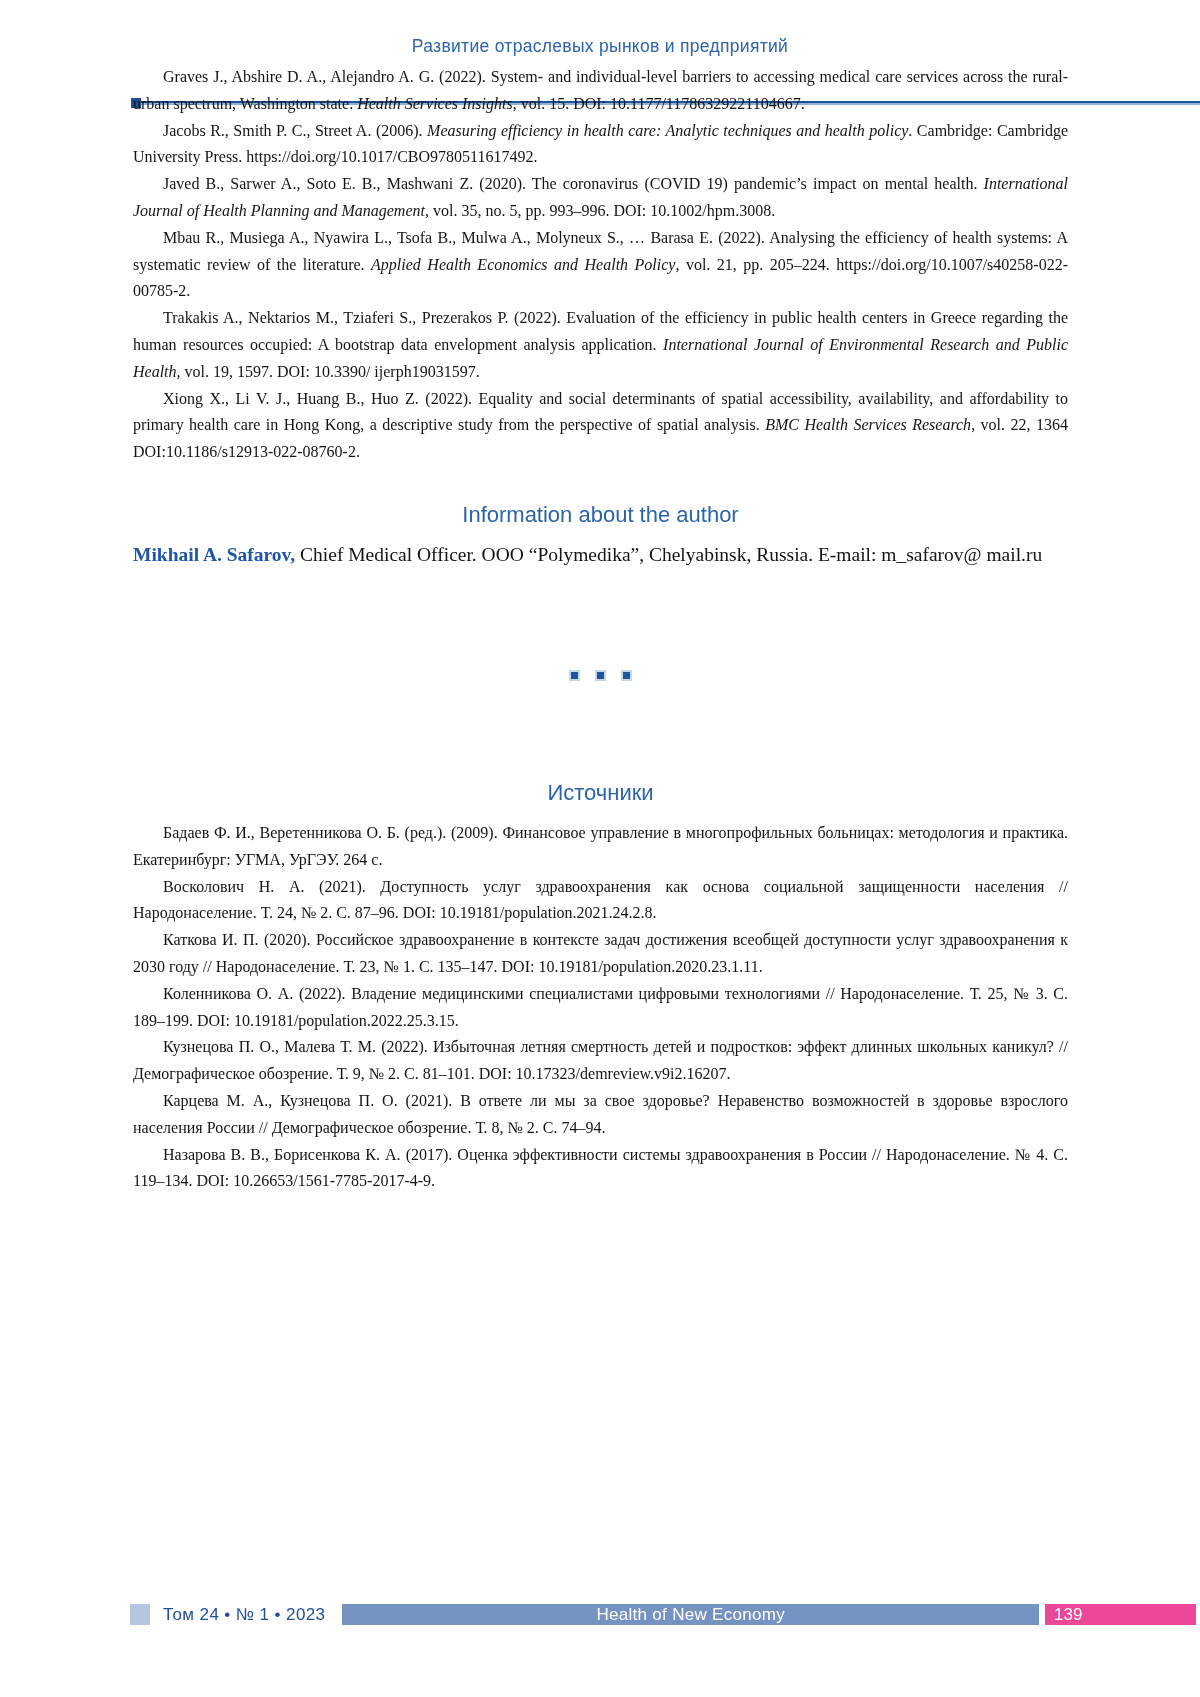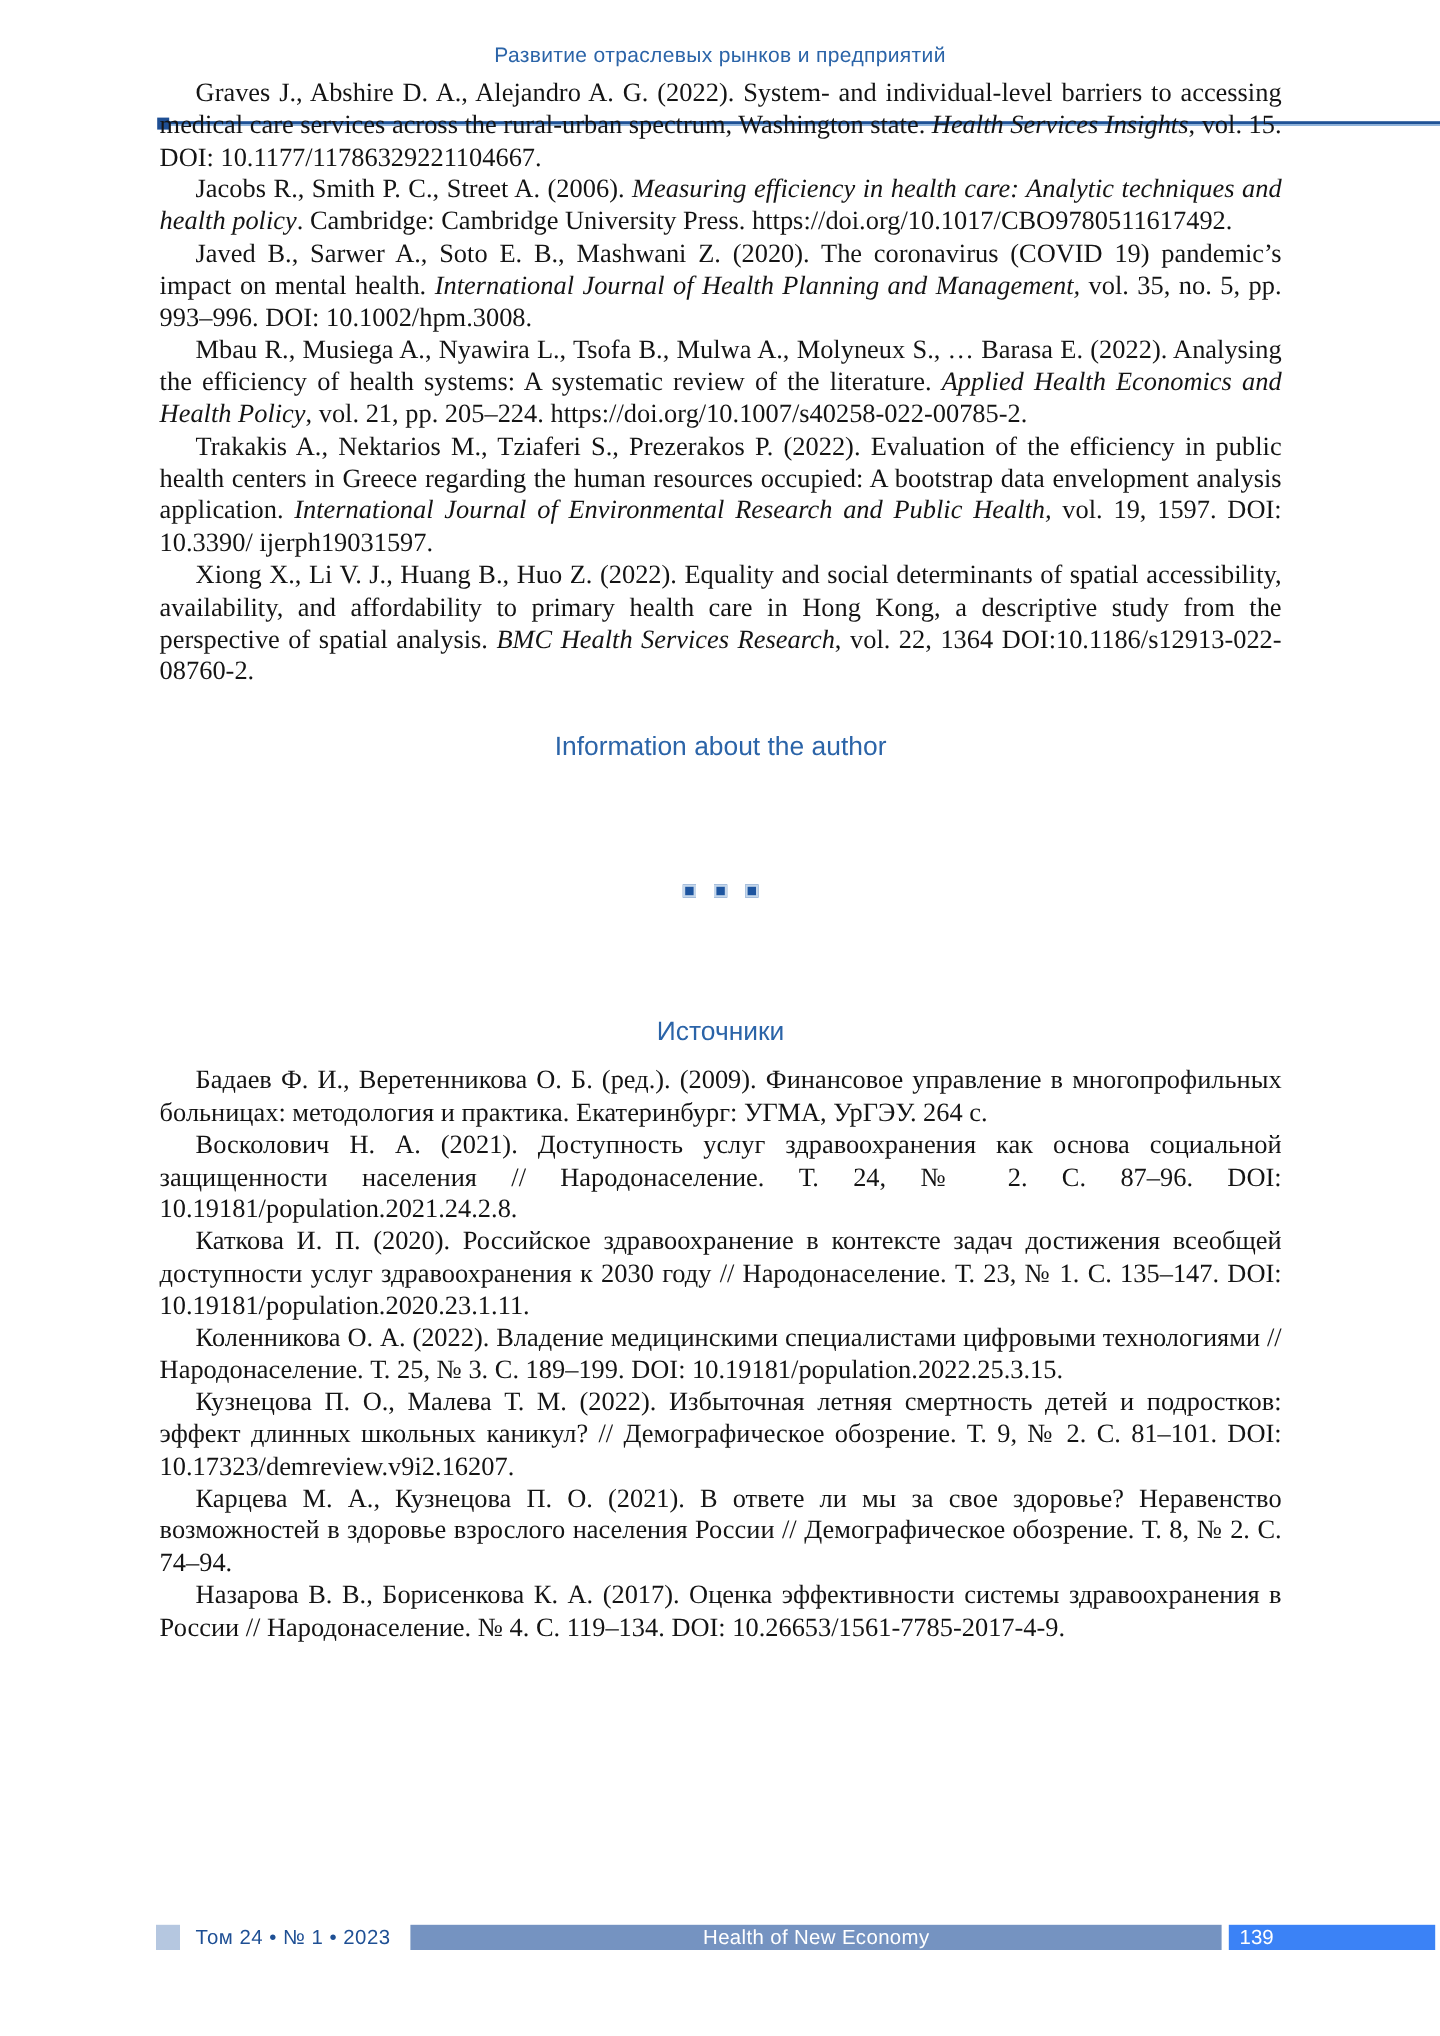--- a/index.html
+++ b/index.html
@@ -27,21 +27,21 @@
     background:linear-gradient(to bottom, #1f5296 0 62%, #8fb2d9 62% 100%);
   }
   .rule-square {
     position:absolute; left:-2px; top:-3px;
     width:10px; height:10px; background:#1e4f94; display:block;
   }
 
   .ref-block { margin-top:64px; }
   .ref-p, .src-p {
     margin:0;
-    font-size:22px;
+    font-size:16px;
     line-height:26.8px;
     text-align:justify;
     text-indent:30px;
   }
   .ref-p em { font-style:italic; }
 
   .section-heading {
     margin:0; margin-top:36px;
     font-family:"Liberation Sans", sans-serif;
     font-weight:400;
@@ -78,21 +78,21 @@
   .footer-volume {
     margin-left:13px; color:#1e4f94; white-space:nowrap;
     display:flex; align-items:center; letter-spacing:0.4px;
   }
   .footer-journal {
     flex:1; margin-left:17px; background:#7593c1; color:#ffffff;
     display:flex; align-items:center; justify-content:center;
     letter-spacing:0.3px;
   }
   .footer-page {
-    width:172px; margin-left:6px; background:#3b82f6; color:#ffffff;
+    width:151px; margin-left:6px; background:#ec4899; color:#ffffff;
     display:flex; align-items:center; padding-left:9px; box-sizing:border-box;text-align:center;
   }
 </style>
 </head>
 <body>
 
 <div class="page">
 
   <h1 class="header-title">Развитие отраслевых рынков и предприятий</h1>
 
@@ -106,20 +106,21 @@
         <p class="ref-p"><span>Graves J., Abshire D. A., Alejandro A. G. (2022). System- and individual-level barriers to accessing medical care services across the rural-urban spectrum, Washington state. </span><em>Health Services Insights</em><span>, vol. 15. DOI: 10.1177/11786329221104667.</span></p>
         <p class="ref-p"><span>Jacobs R., Smith P. C., Street A. (2006). </span><em>Measuring efficiency in health care: Analytic techniques and health policy</em><span>. Cambridge: Cambridge University Press. https://doi.org/10.1017/CBO9780511617492.</span></p>
         <p class="ref-p"><span>Javed B., Sarwer A., Soto E. B., Mashwani Z. (2020). The coronavirus (COVID 19) pandemic’s impact on mental health. </span><em>International Journal of Health Planning and Management,</em><span> vol. 35, no. 5, pp. 993–996. DOI: 10.1002/hpm.3008.</span></p>
         <p class="ref-p"><span>Mbau R., Musiega A., Nyawira L., Tsofa B., Mulwa A., Molyneux S., … Barasa E. (2022). Analysing the efficiency of health systems: A systematic review of the literature. </span><em>Applied Health Economics and Health Policy</em><span>, vol. 21, pp. 205–224. https://doi.org/10.1007/s40258-022-00785-2.</span></p>
         <p class="ref-p"><span>Trakakis A., Nektarios M., Tziaferi S., Prezerakos P. (2022). Evaluation of the efficiency in public health centers in Greece regarding the human resources occupied: A bootstrap data envelopment analysis application. </span><em>International Journal of Environmental Research and Public Health,</em><span> vol. 19, 1597. DOI: 10.3390/ ijerph19031597.</span></p>
         <p class="ref-p"><span>Xiong X., Li V. J., Huang B., Huo Z. (2022). Equality and social determinants of spatial accessibility, availability, and affordability to primary health care in Hong Kong, a descriptive study from the perspective of spatial analysis. </span><em>BMC Health Services Research</em><span>, vol. 22, 1364 DOI:10.1186/s12913-022-08760-2.</span></p>
       </div>
 
     <h2 class="section-heading">Information about the author</h2>
 
+    <p class="author-p"><span class="author-name">Mikhail A. Safarov,</span><span> Chief Medical Officer. OOO “Polymedika”, Chelyabinsk, Russia. E-mail: m_safarov@ mail.ru</span></p>
 
     <div class="dots-separator">
       <span class="sep-square"></span>
       <span class="sep-square"></span>
       <span class="sep-square"></span>
     </div>
 
     <h2 class="section-heading sources-heading">Источники</h2>
 
     <div class="src-block">

